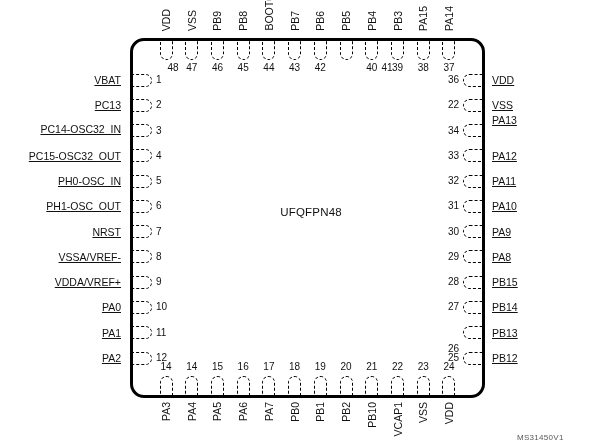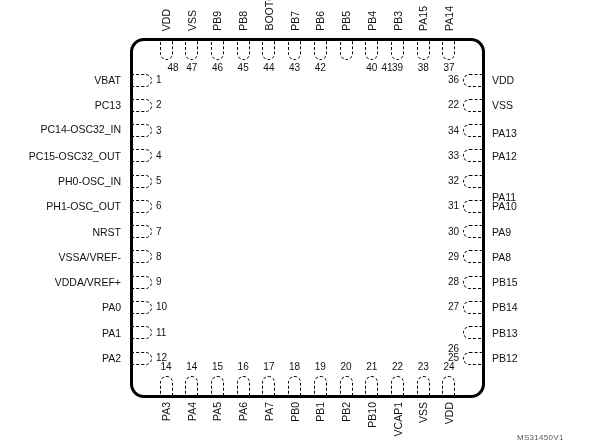--- a/index.html
+++ b/index.html
@@ -25,34 +25,35 @@
   .pad-bottom { width:13px; height:21px; border-radius:7px 7px 0 0; }
   .pad-left   { width:21px; height:13px; border-radius:0 7px 7px 0; }
   .pad-right  { width:21px; height:13px; border-radius:7px 0 0 7px; }
   .num {
     position:absolute; font-size:10px; height:12px; line-height:12px; width:24px;
   }
   .num-top, .num-bottom { text-align:center; }
   .num-left  { text-align:left; }
   .num-right { text-align:right; width:26px; }
   .hlabel {
-    position:absolute; font-size:10.5px; height:14px; line-height:14px; white-space:nowrap;
+    position:absolute; font-size:10.5px; height:14px; line-height:14px; white-space:nowrap;text-decoration:underline;
   }
   .hlabel-left  { left:0;    width:121px; text-align:right; }
   .hlabel-right { left:492px; width:120px; text-align:left; }
   .vlabel {
     position:absolute; writing-mode:vertical-rl; transform:rotate(180deg);
     font-size:10.5px; line-height:14px; width:14px; white-space:nowrap;
   }
 </style>
 </head>
 <body>
 
 <div id="stage">
   <div id="package-outline"></div>
+  <div class="pkg-name">UFQFPN48</div>
   <div class="fig-id">MS31450V1</div>
   <div id="pins-layer">
       <div class="pad pad-top" style="left: 159.5px; top: 39px;"></div>
       <div class="num num-top" style="left: 154px; top: 62px; margin-left: 7px;">48</div>
       <div class="vlabel" style="left: 159px; bottom: 409px;">VDD</div>
       <div class="pad pad-top" style="left: 185.227px; top: 39px;"></div>
       <div class="num num-top" style="left: 179.727px; top: 62px;">47</div>
       <div class="vlabel" style="left: 184.727px; bottom: 409px;">VSS</div>
       <div class="pad pad-top" style="left: 210.954px; top: 39px;"></div>
       <div class="num num-top" style="left: 205.454px; top: 62px;">46</div>
@@ -157,27 +158,27 @@
       <div class="num num-left" style="left: 156px; top: 352.003px;">12</div>
       <div class="hlabel hlabel-left" style="top: 351.003px;">PA2</div>
       <div class="pad pad-right" style="left: 463px; top: 73.5px;"></div>
       <div class="num num-right" style="left: 433px; top: 74px;">36</div>
       <div class="hlabel hlabel-right" style="top: 73px;">VDD</div>
       <div class="pad pad-right" style="left: 463px; top: 98.773px;"></div>
       <div class="num num-right" style="left: 433px; top: 99.273px;">22</div>
       <div class="hlabel hlabel-right" style="top: 98.273px;">VSS</div>
       <div class="pad pad-right" style="left: 463px; top: 124.046px;"></div>
       <div class="num num-right" style="left: 433px; top: 124.546px;">34</div>
-      <div class="hlabel hlabel-right" style="top: 126px;">PA13</div>
+      <div class="hlabel hlabel-right" style="top: 113px;">PA13</div>
       <div class="pad pad-right" style="left: 463px; top: 149.319px;"></div>
       <div class="num num-right" style="left: 433px; top: 149.819px;">33</div>
       <div class="hlabel hlabel-right" style="top: 148.819px;">PA12</div>
       <div class="pad pad-right" style="left: 463px; top: 174.592px;"></div>
       <div class="num num-right" style="left: 433px; top: 175.092px;">32</div>
-      <div class="hlabel hlabel-right" style="top: 190px;">PA11</div>
+      <div class="hlabel hlabel-right" style="top: 174px;">PA11</div>
       <div class="pad pad-right" style="left: 463px; top: 199.865px;"></div>
       <div class="num num-right" style="left: 433px; top: 200.365px;">31</div>
       <div class="hlabel hlabel-right" style="top: 199.365px;">PA10</div>
       <div class="pad pad-right" style="left: 463px; top: 225.138px;"></div>
       <div class="num num-right" style="left: 433px; top: 225.638px;">30</div>
       <div class="hlabel hlabel-right" style="top: 224.638px;">PA9</div>
       <div class="pad pad-right" style="left: 463px; top: 250.411px;"></div>
       <div class="num num-right" style="left: 433px; top: 250.911px;">29</div>
       <div class="hlabel hlabel-right" style="top: 249.911px;">PA8</div>
       <div class="pad pad-right" style="left: 463px; top: 275.684px;"></div>

